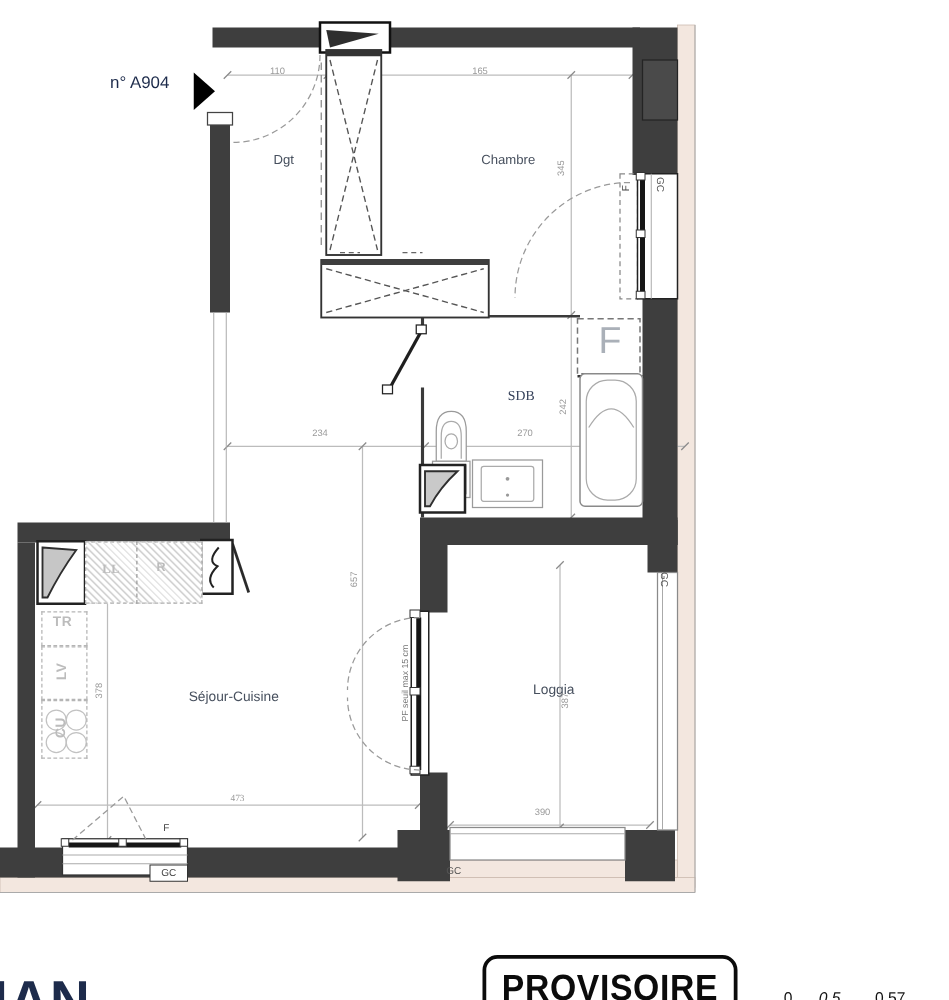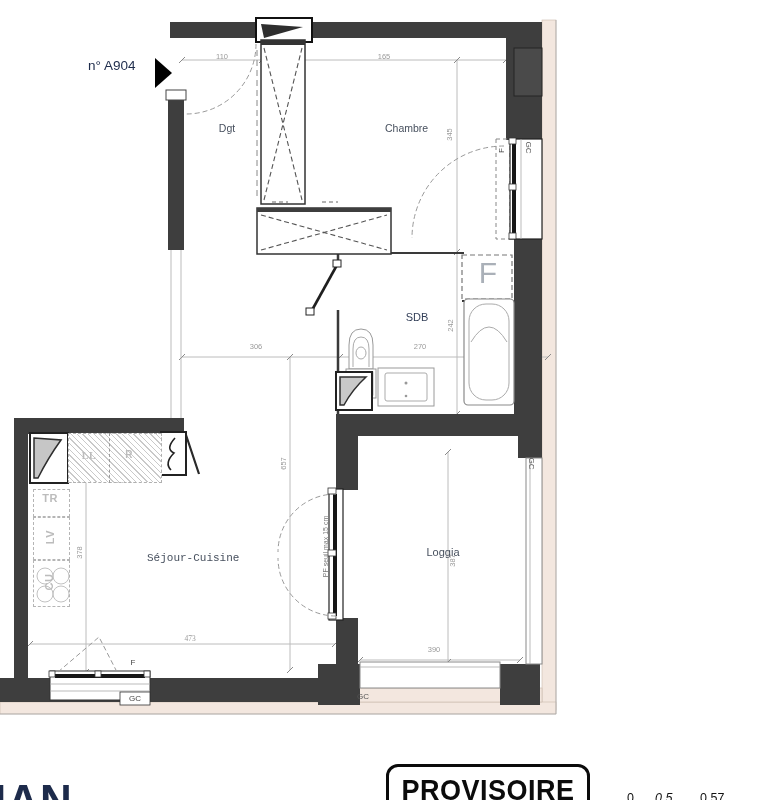--- a/index.html
+++ b/index.html
@@ -204,30 +204,30 @@
 <div class="hatchdiv"></div>
 <div class="dashbox" style="left:33px;top:477px;width:37px;height:28px;"></div>
 <div class="dashbox" style="left:33px;top:505px;width:37px;height:43px;"></div>
 <div class="dashbox" style="left:33px;top:548px;width:37px;height:47px;"></div>
 
 <div class="unit">n° A904</div>
 <div class="tri"></div>
 
 <div class="lbl" style="left:212px;top:110px;width:30px;text-align:center;">Dgt</div>
 <div class="lbl" style="left:385px;top:110px;width:56px;text-align:left;">Chambre</div>
-<div class="lbl" style="left:400px;top:299px;width:34px;text-align:center;font-size:11px;color:#333f58;">SDB</div>
-<div class="lbl" style="left:147px;top:540px;width:80px;text-align:center;font-size:11px;font-family:Liberation Mono, monospace;">Séjour-Cuisine</div>
+<div class="lbl" style="left:400px;top:299px;width:34px;text-align:center;font-size:11px;color:#333f58;font-family:Liberation Serif, serif;">SDB</div>
+<div class="lbl" style="left:147px;top:540px;width:80px;text-align:center;font-size:11px;">Séjour-Cuisine</div>
 <div class="lbl" style="left:419px;top:534px;width:48px;text-align:center;font-size:11px;">Loggia</div>
 
 <div class="dimlbl" style="left:210px;top:40px;width:24px;">110</div>
 <div class="dimlbl" style="left:372px;top:40px;width:24px;">165</div>
 <div class="dimlbl rotccw" style="left:431px;top:118px;width:36px;">345</div>
 <div class="dimlbl rotccw" style="left:432px;top:309px;width:36px;">242</div>
 <div class="dimlbl" style="left:406px;top:330px;width:28px;">270</div>
-<div class="dimlbl" style="left:242px;top:330px;width:28px;">306</div>
+<div class="dimlbl" style="left:242px;top:330px;width:28px;">234</div>
 <div class="dimlbl rotccw" style="left:265px;top:447px;width:36px;">657</div>
 <div class="dimlbl rotccw" style="left:61px;top:536px;width:36px;">378</div>
 <div class="dimlbl" style="left:176px;top:622px;width:28px;font-family:Liberation Serif, serif;">473</div>
 <div class="dimlbl rotccw" style="left:434px;top:544px;width:36px;">387</div>
 <div class="dimlbl" style="left:420px;top:633px;width:28px;">390</div>
 
 <div class="marklbl rotccw" style="left:489px;top:134px;width:24px;">F</div>
 <div class="marklbl rotcw" style="left:516px;top:131px;width:24px;color:#555;">GC</div>
 <div class="bigF">F</div>
 <div class="marklbl rotcw" style="left:519px;top:447px;width:24px;color:#555;">GC</div>

